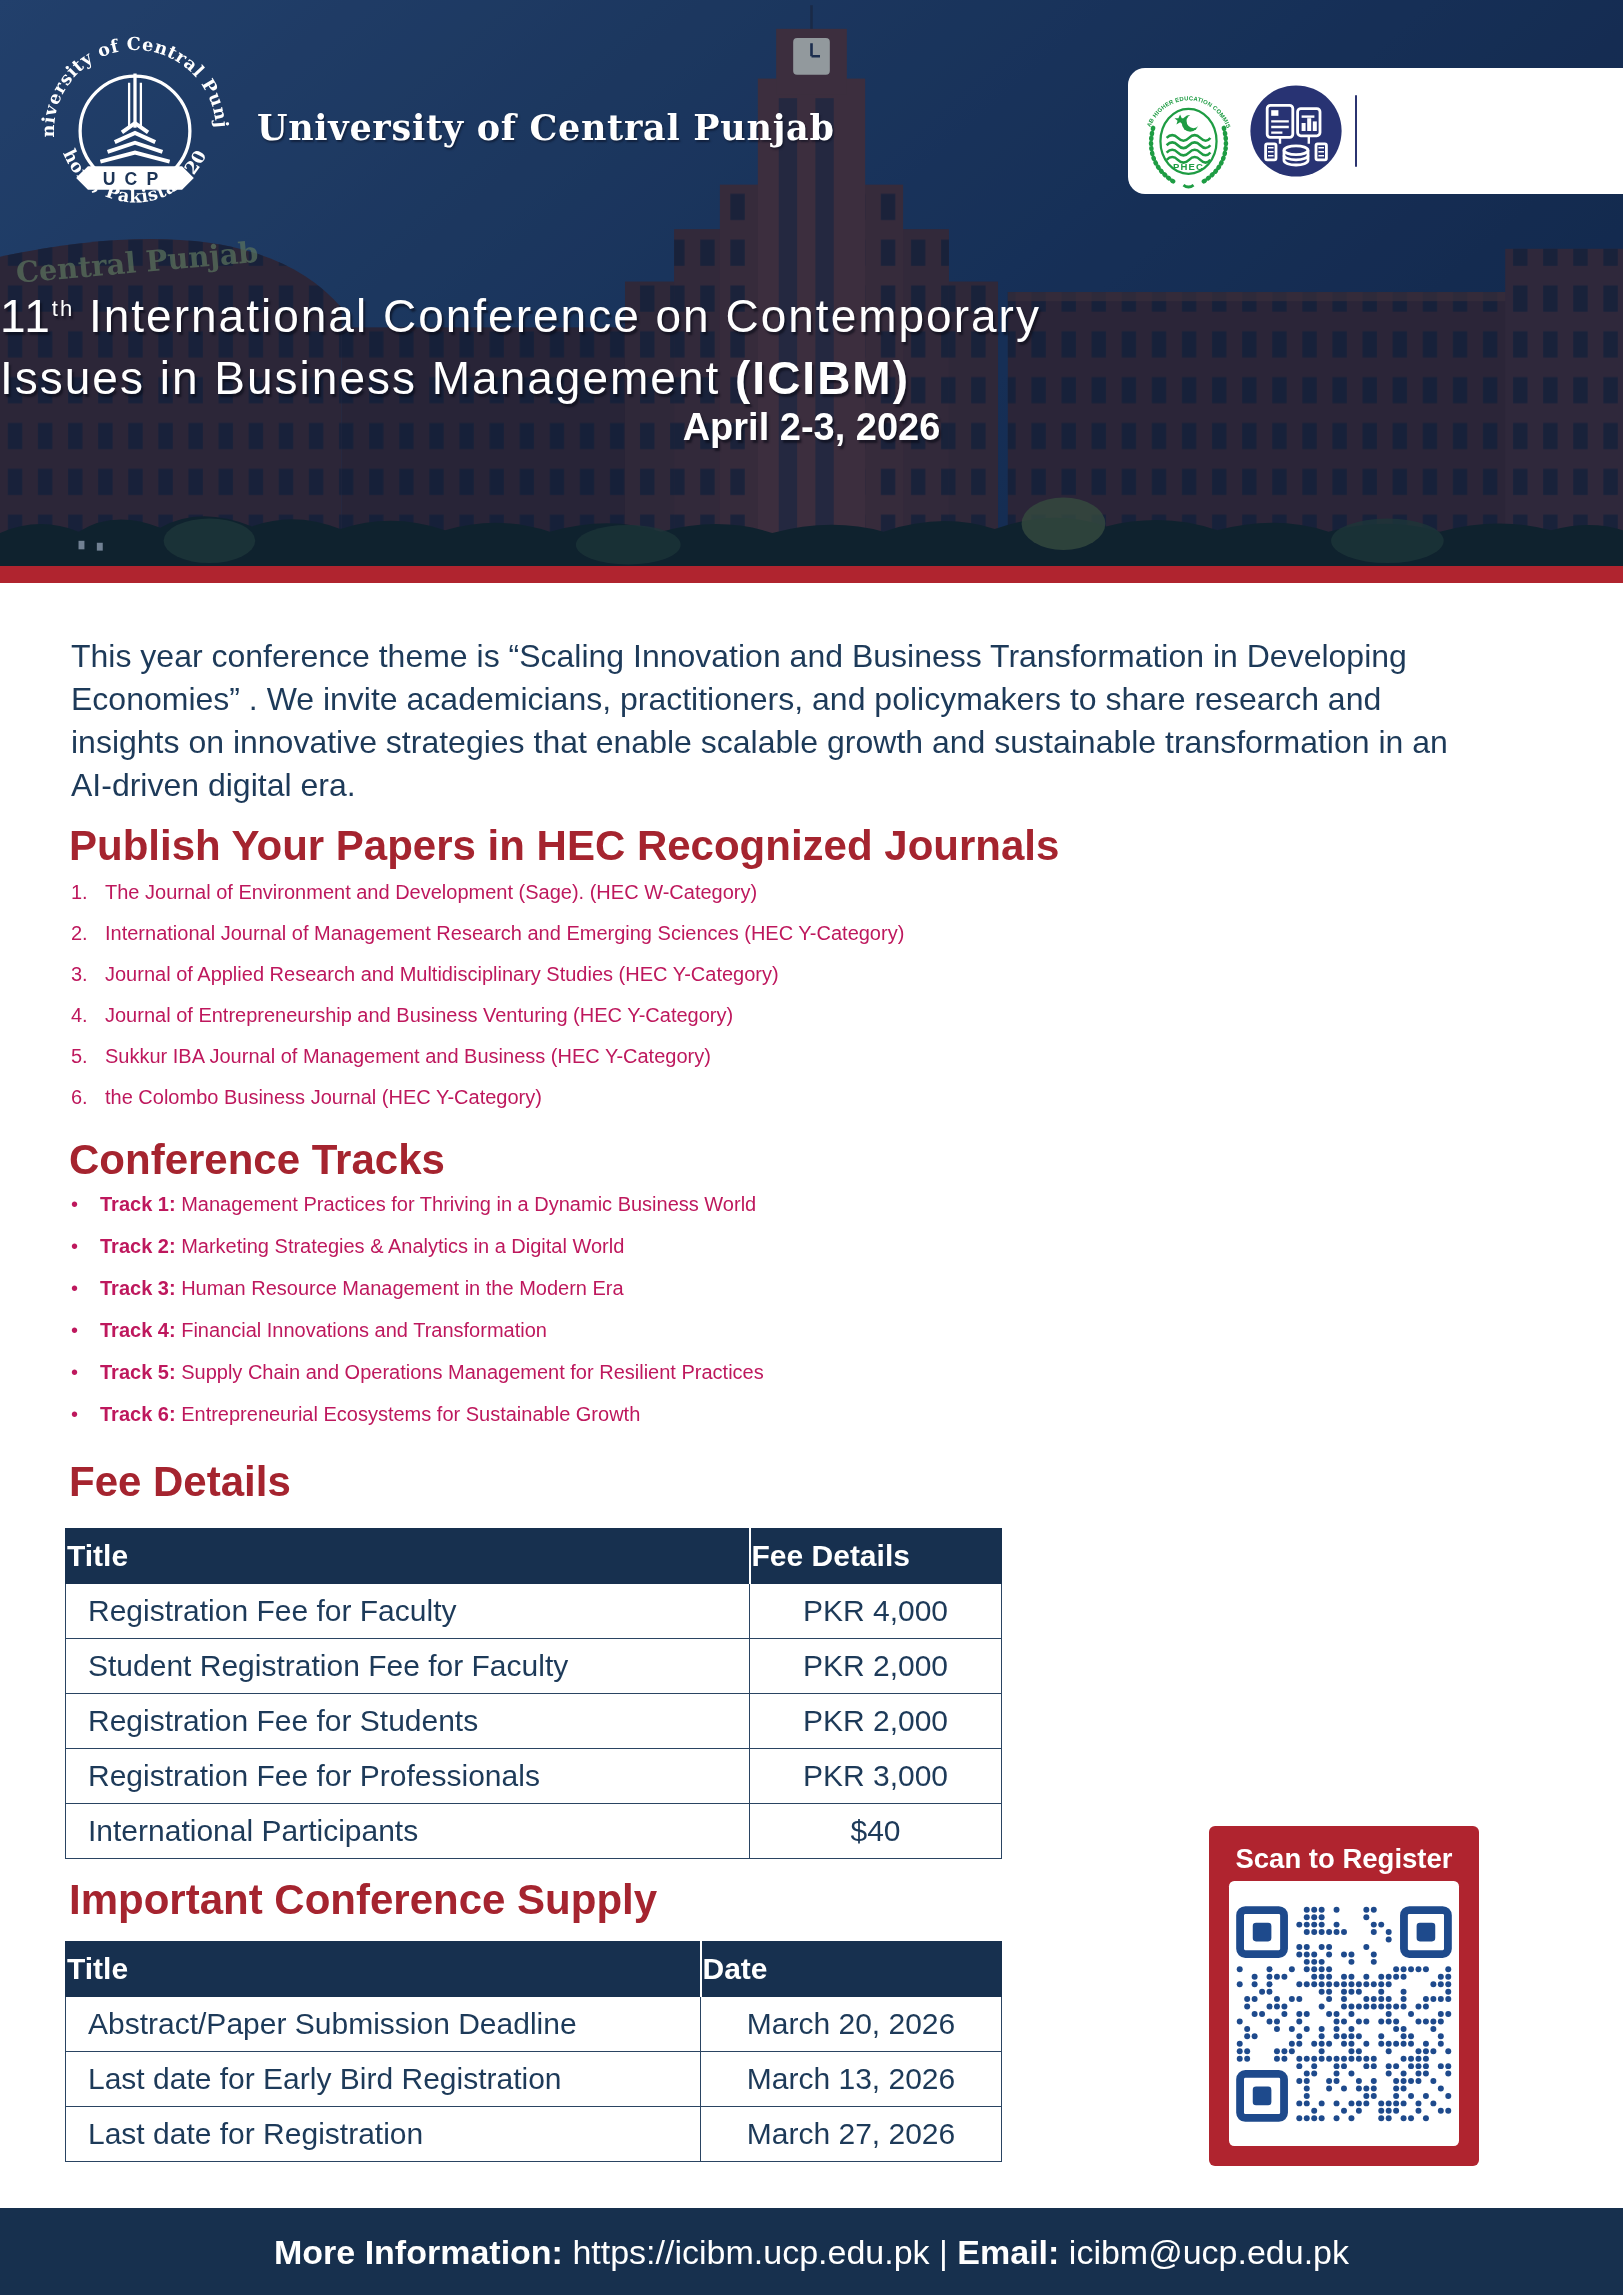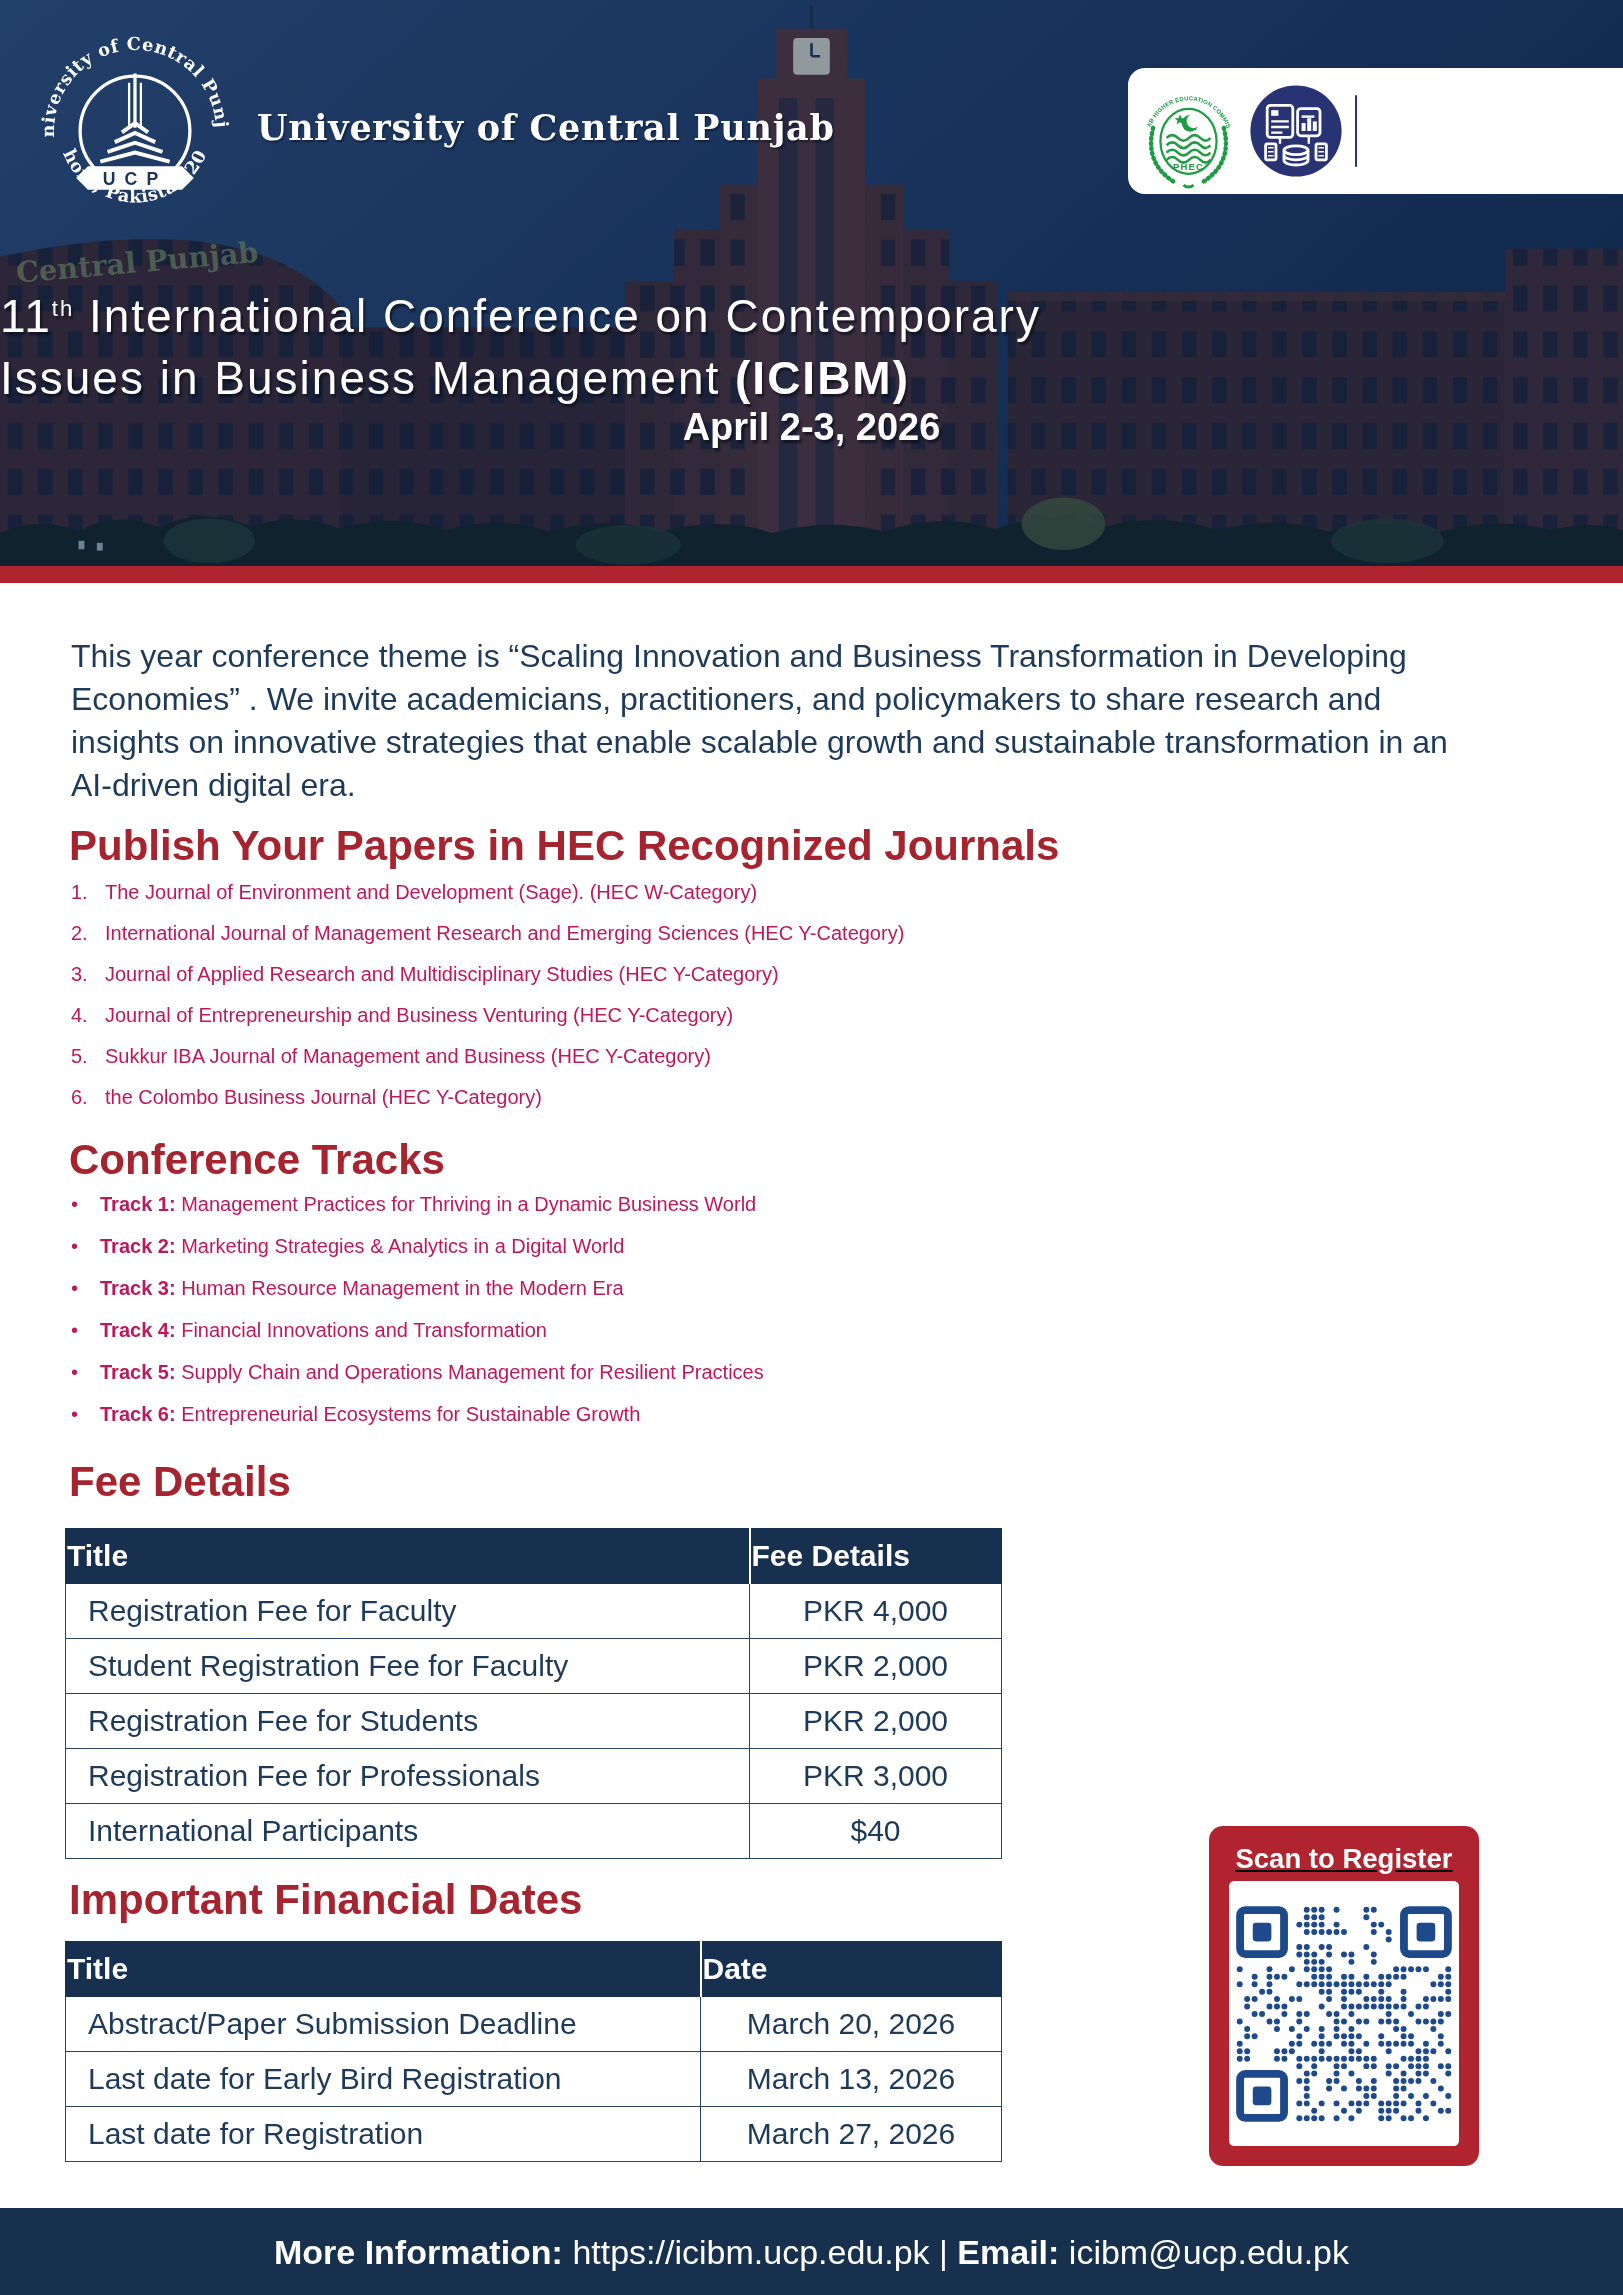--- a/index.html
+++ b/index.html
@@ -66,21 +66,21 @@
   #dates-table{top:1941px;}
   .tbl th{background:#17304F;color:#fff;font-weight:bold;height:52px;text-align:left;
           border:1.3px solid #17304F;}
   .tbl th + th{border-left:2.6px solid #fff;}
   .tbl td{border:1.3px solid #2A4462;height:52px;background:#fff;}
   .tbl td.c1{padding-left:22px;text-align:left;}
   .tbl td.c2{text-align:center;}
 
   
   .qr-box{position:absolute;left:1209px;top:1826px;width:270px;height:340px;
-          background:#B0242F;border-radius:14px;text-decoration:underline;}
+          background:#B0242F;border-radius:6px;}
   .qr-label{margin-top:17px;text-align:center;color:#fff;font-weight:bold;font-size:27.5px;}
   .qr-white{position:absolute;left:19.6px;right:19.6px;top:55px;bottom:19.6px;background:#fff;
             border-radius:5.2px;display:flex;align-items:center;justify-content:center;}
   #qr{width:216px;height:216px;display:block;}
 
   
   .footer{position:absolute;left:0;top:2208px;width:1623px;height:88px;background:#17304E;
           color:#fff;display:flex;align-items:center;justify-content:center;
           font-size:34px;white-space:pre;}
   .footer b{font-weight:bold;}
@@ -286,21 +286,21 @@
           <td class="c1">Registration Fee for Professionals</td>
           <td class="c2">PKR 3,000</td>
         </tr>
     <tr>
           <td class="c1">International Participants</td>
           <td class="c2">$40</td>
         </tr>
   </tbody>
     </table>
 
-  <h2 class="h" id="h-dates">Important Financial Dates</h2>
+  <h2 class="h" id="h-dates">Important Conference Supply</h2>
   <table class="tbl" id="dates-table">
     <colgroup>
         <col style="width:635px">
         <col style="width:301px">
       </colgroup>
     <tbody>
         <tr>
       <th>Title</th>
       <th>Date</th>
     </tr>

